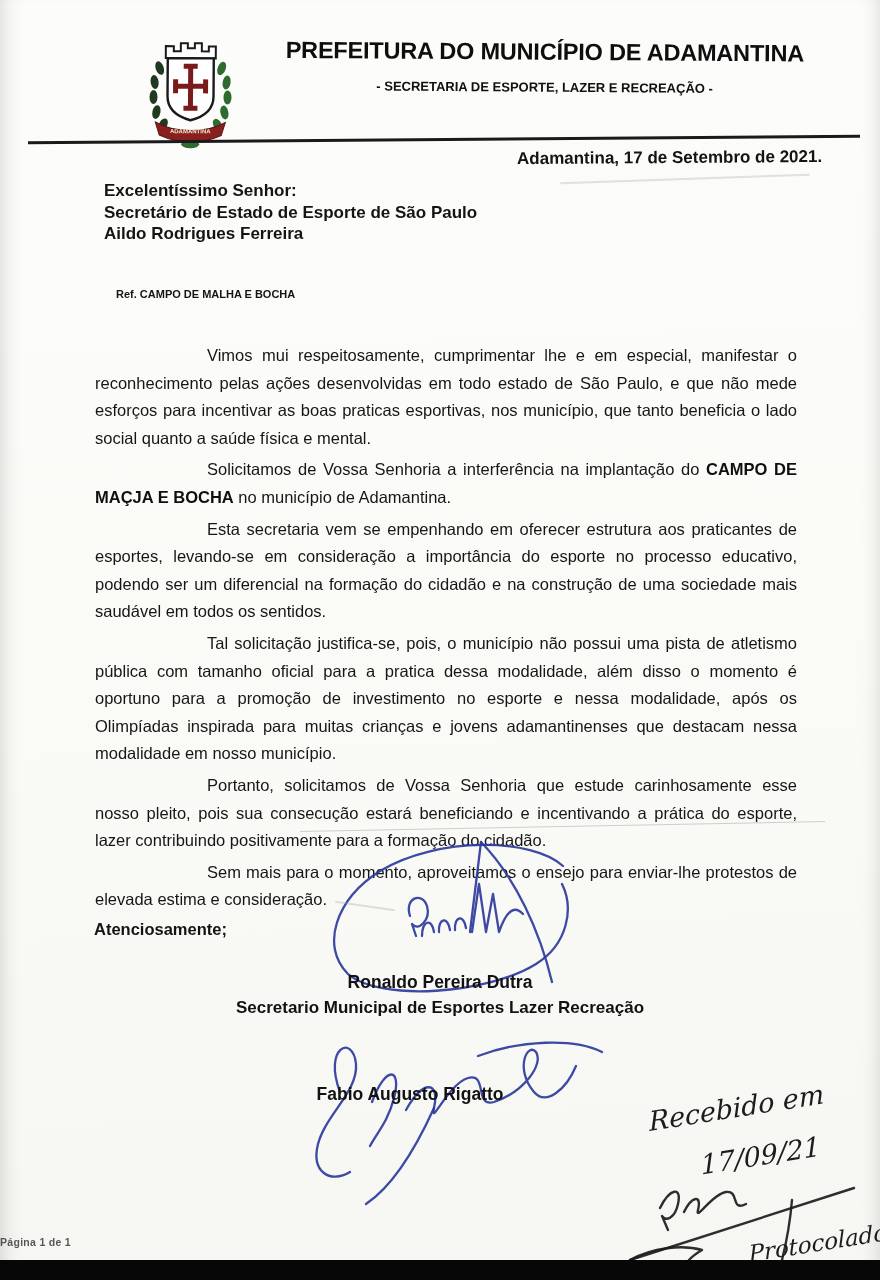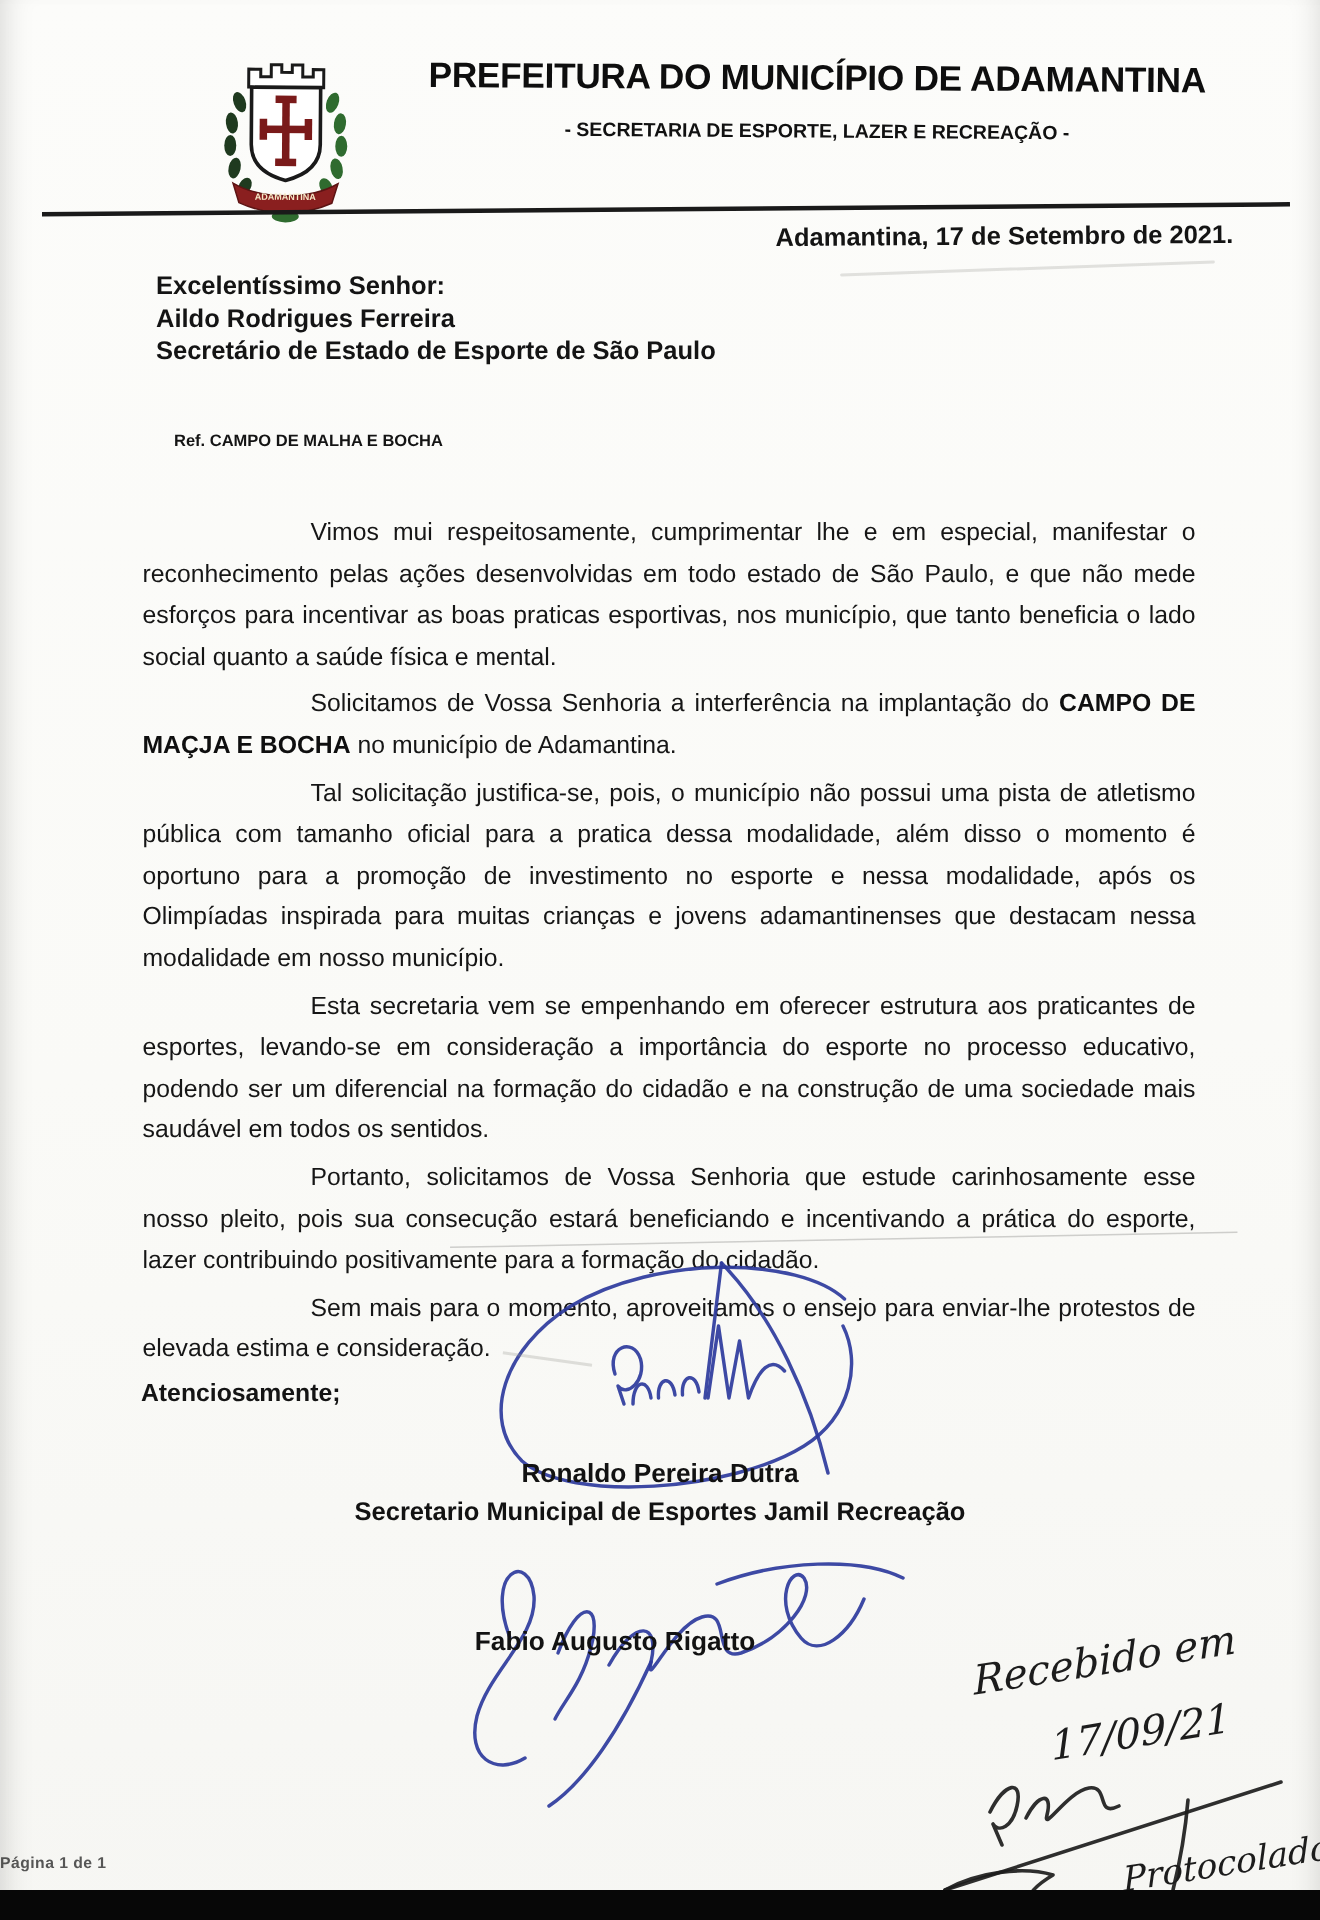--- a/index.html
+++ b/index.html
@@ -93,49 +93,49 @@
       <div class="h-title">PREFEITURA DO MUNICÍPIO DE ADAMANTINA</div>
       <div class="h-sub">- SECRETARIA DE ESPORTE, LAZER E RECREAÇÃO -</div>
     </div>
   </div>
   <div class="rule"></div>
 
   <div class="date">Adamantina, 17 de Setembro de 2021.</div>
 
   <div class="recipient">
     <div>Excelentíssimo Senhor:</div>
+    <div>Secretário de Estado de Esporte de São Paulo</div>
     <div>Aildo Rodrigues Ferreira</div>
-    <div>Secretário de Estado de Esporte de São Paulo</div>
   </div>
 
   <div class="refline">Ref. CAMPO DE MALHA E BOCHA</div>
 
   <div class="bodytext">
     <p>Vimos mui respeitosamente, cumprimentar lhe e em especial, manifestar o reconhecimento pelas ações desenvolvidas em todo estado de São Paulo, e que não mede esforços para incentivar as boas praticas esportivas, nos município, que tanto beneficia o lado social quanto a saúde física e mental.</p>
     <p><span>Solicitamos de Vossa Senhoria a interferência na implantação do </span><b>CAMPO DE MAÇJA E BOCHA</b><span> no município de Adamantina.</span></p>
+    <p>Esta secretaria vem se empenhando em oferecer estrutura aos praticantes de esportes, levando-se em consideração a importância do esporte no processo educativo, podendo ser um diferencial na formação do cidadão e na construção de uma sociedade mais saudável em todos os sentidos.</p>
     <p>Tal solicitação justifica-se, pois, o município não possui uma pista de atletismo pública com tamanho oficial para a pratica dessa modalidade, além disso o momento é oportuno para a promoção de investimento no esporte e nessa modalidade, após os Olimpíadas inspirada para muitas crianças e jovens adamantinenses que destacam nessa modalidade em nosso município.</p>
-    <p>Esta secretaria vem se empenhando em oferecer estrutura aos praticantes de esportes, levando-se em consideração a importância do esporte no processo educativo, podendo ser um diferencial na formação do cidadão e na construção de uma sociedade mais saudável em todos os sentidos.</p>
     <p>Portanto, solicitamos de Vossa Senhoria que estude carinhosamente esse nosso pleito, pois sua consecução estará beneficiando e incentivando a prática do esporte, lazer contribuindo positivamente para a formação do cidadão.</p>
     <p>Sem mais para o momento, aproveitamos o ensejo para enviar-lhe protestos de elevada estima e consideração.</p>
   </div>
 
   <div class="closing">Atenciosamente;</div>
 
   <svg class="ink" style="left:318px;top:836px;width:270px;height:170px;" viewBox="0 0 270 170">
     <path d="M245,30 C215,2 120,0 62,35 C18,63 2,110 30,138 C62,166 170,158 218,128 C250,108 256,72 244,48"></path>
     <path d="M92,80 C86,62 104,55 109,70 C113,84 100,96 94,88 L98,100"></path>
     <path d="M104,100 C104,84 114,82 116,96 M121,96 C120,82 130,80 132,94 M137,94 C136,80 146,78 148,92"></path>
     <path d="M154,96 L161,48 L168,96 L175,58 L181,96 C188,76 196,68 205,78"></path>
     <path d="M163,6 L152,96"></path>
     <path d="M163,6 C198,42 222,96 234,146"></path>
   </svg>
 
   <div class="sig-block sig1-names">
     <div class="sig-name">Ronaldo Pereira Dutra</div>
-    <div class="sig-title">Secretario Municipal de Esportes Jamil Recreação</div>
+    <div class="sig-title">Secretario Municipal de Esportes Lazer Recreação</div>
   </div>
 
   <svg class="ink" style="left:268px;top:1022px;width:350px;height:190px;" viewBox="0 0 350 190">
     <path d="M72,70 C55,25 85,12 88,42 C90,70 58,92 50,122 C43,150 62,162 82,150"></path>
     <path d="M104,80 C118,42 134,46 126,76 C120,100 108,112 102,124"></path>
     <path d="M138,88 C156,56 172,60 166,86 C162,106 180,62 200,56 C220,50 206,86 226,80 C256,70 276,42 268,30 C260,20 246,46 266,70 C278,84 298,68 308,44"></path>
     <path d="M210,34 C252,18 306,16 334,30"></path>
     <path d="M166,86 C146,130 122,166 98,182"></path>
   </svg>
 

